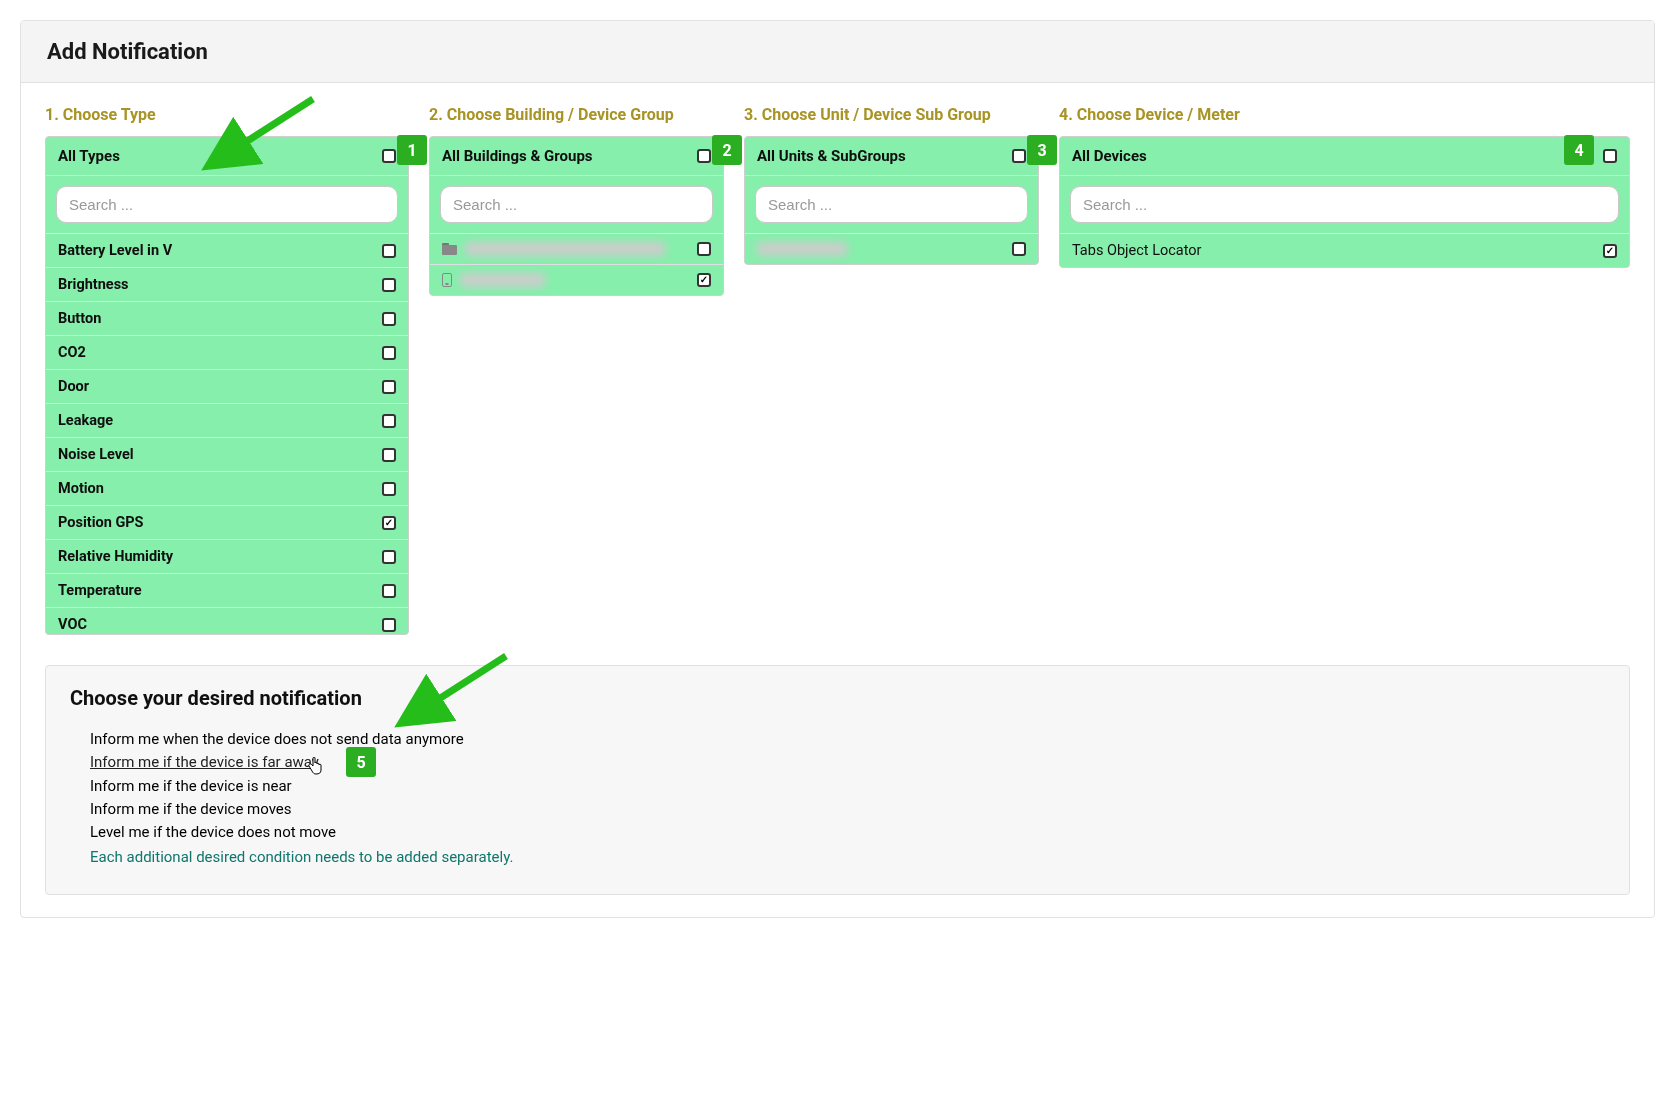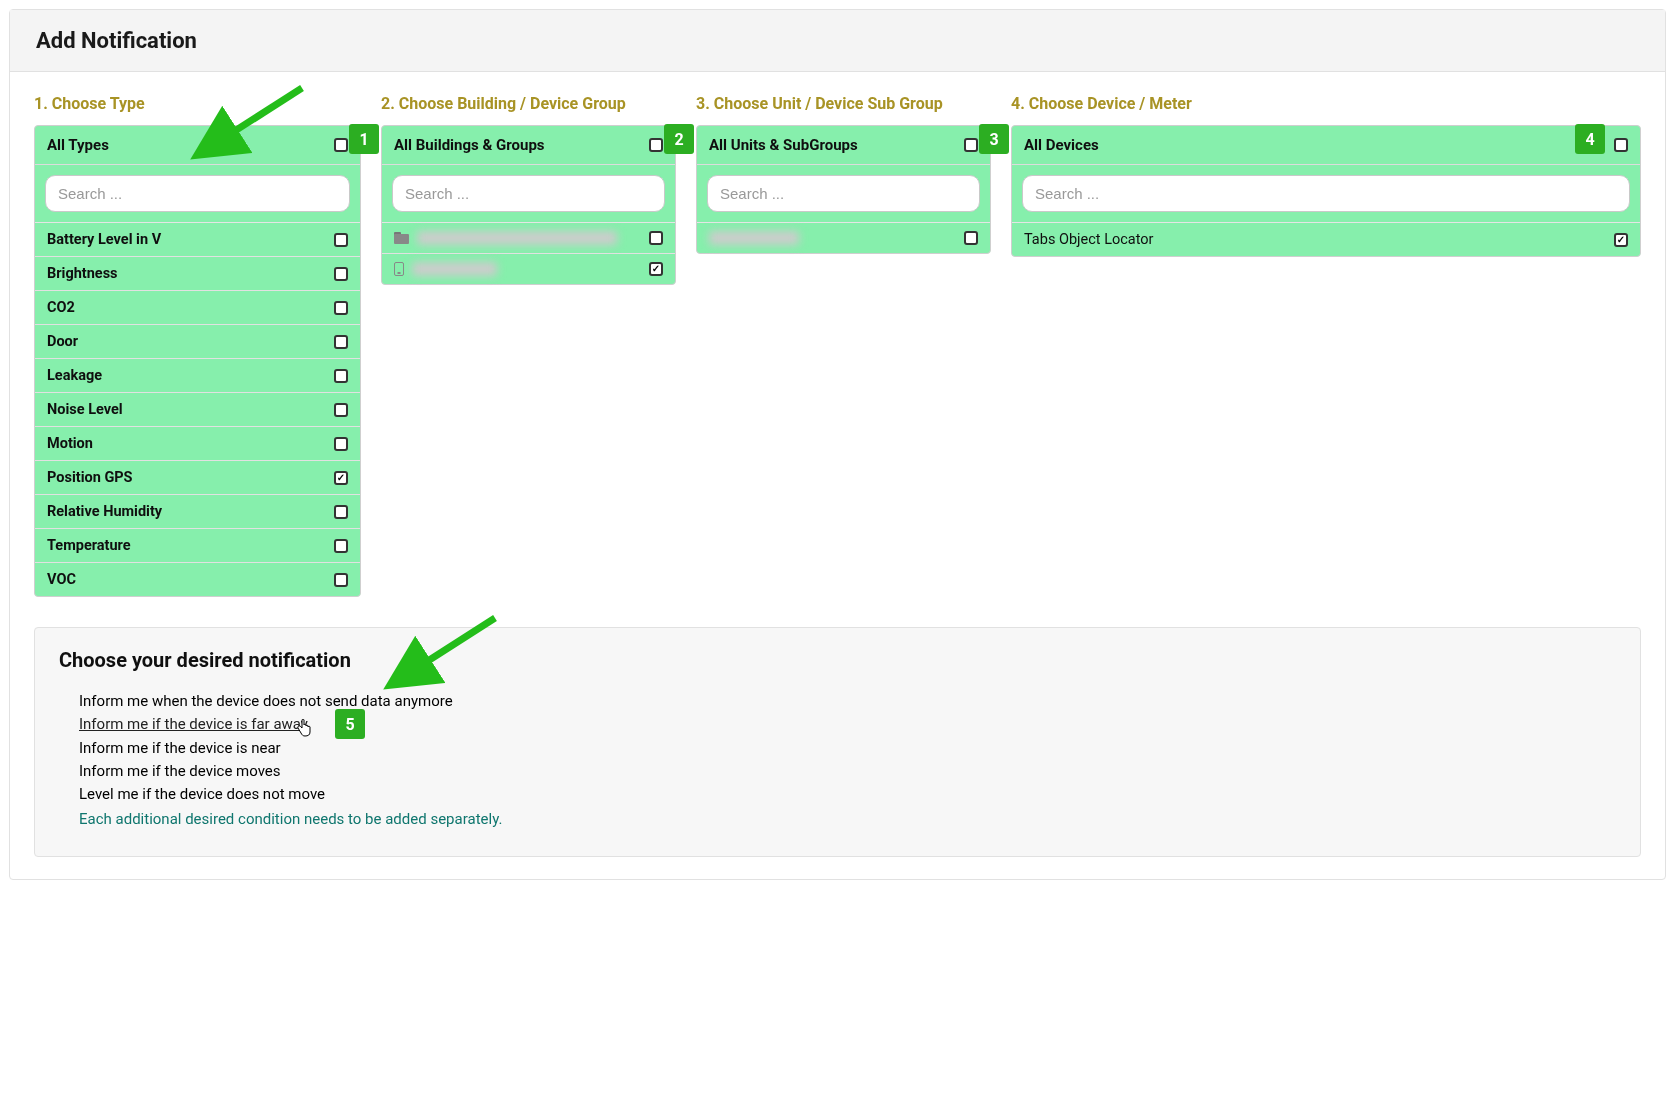--- a/index.html
+++ b/index.html
@@ -4,21 +4,21 @@
 <style>
   * { box-sizing: border-box; margin: 0; padding: 0; }
   body {
     font-family: -apple-system, BlinkMacSystemFont, "Segoe UI", Roboto, Helvetica, Arial, sans-serif;
     background: #fff;
     padding: 0;
   }
   .outer {
     border: 1px solid #e1e1e1;
     border-radius: 4px;
-    margin: 9px;
+    margin: 20px;
     padding: 0;
   }
   .header-bar {
     background: #f4f4f4;
     border-bottom: 1px solid #e1e1e1;
     padding: 18px 26px;
   }
   .header-title {
     font-size: 22px;
     font-weight: 700;
@@ -30,21 +30,21 @@
   .columns {
     display: flex;
     gap: 20px;
     align-items: flex-start;
     margin-bottom: 30px;
     position: relative;
   }
   .column {
     display: flex;
     flex-direction: column;
-    width: 327px;
+    width: 364px;
     position: relative;
   }
   .column:last-child { flex: 1; min-width: 280px; }
   .step-label {
     color: #a89325;
     font-size: 16px;
     font-weight: 700;
     margin-bottom: 12px;
   }
   .panel {
@@ -253,20 +253,24 @@
           <div class="search-wrap">
             <input class="search-input" placeholder="Search ..." style="">
           </div>
           <div class="list" id="types-list">
               <div class="item">
                 <span>Battery Level in V</span>
                 <span class="checkbox"></span>
               </div>
               <div class="item">
                 <span>Brightness</span>
+                <span class="checkbox"></span>
+              </div>
+              <div class="item">
+                <span>Button</span>
                 <span class="checkbox"></span>
               </div>
               <div class="item">
                 <span>CO2</span>
                 <span class="checkbox"></span>
               </div>
               <div class="item">
                 <span>Door</span>
                 <span class="checkbox"></span>
               </div>

